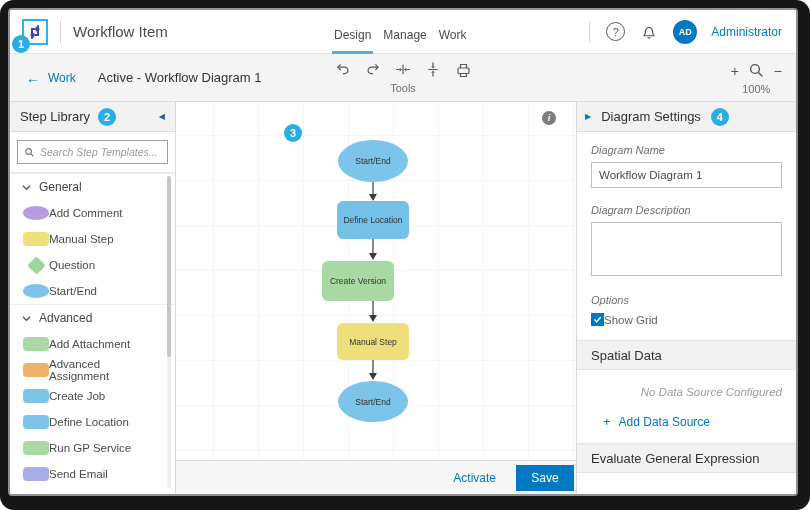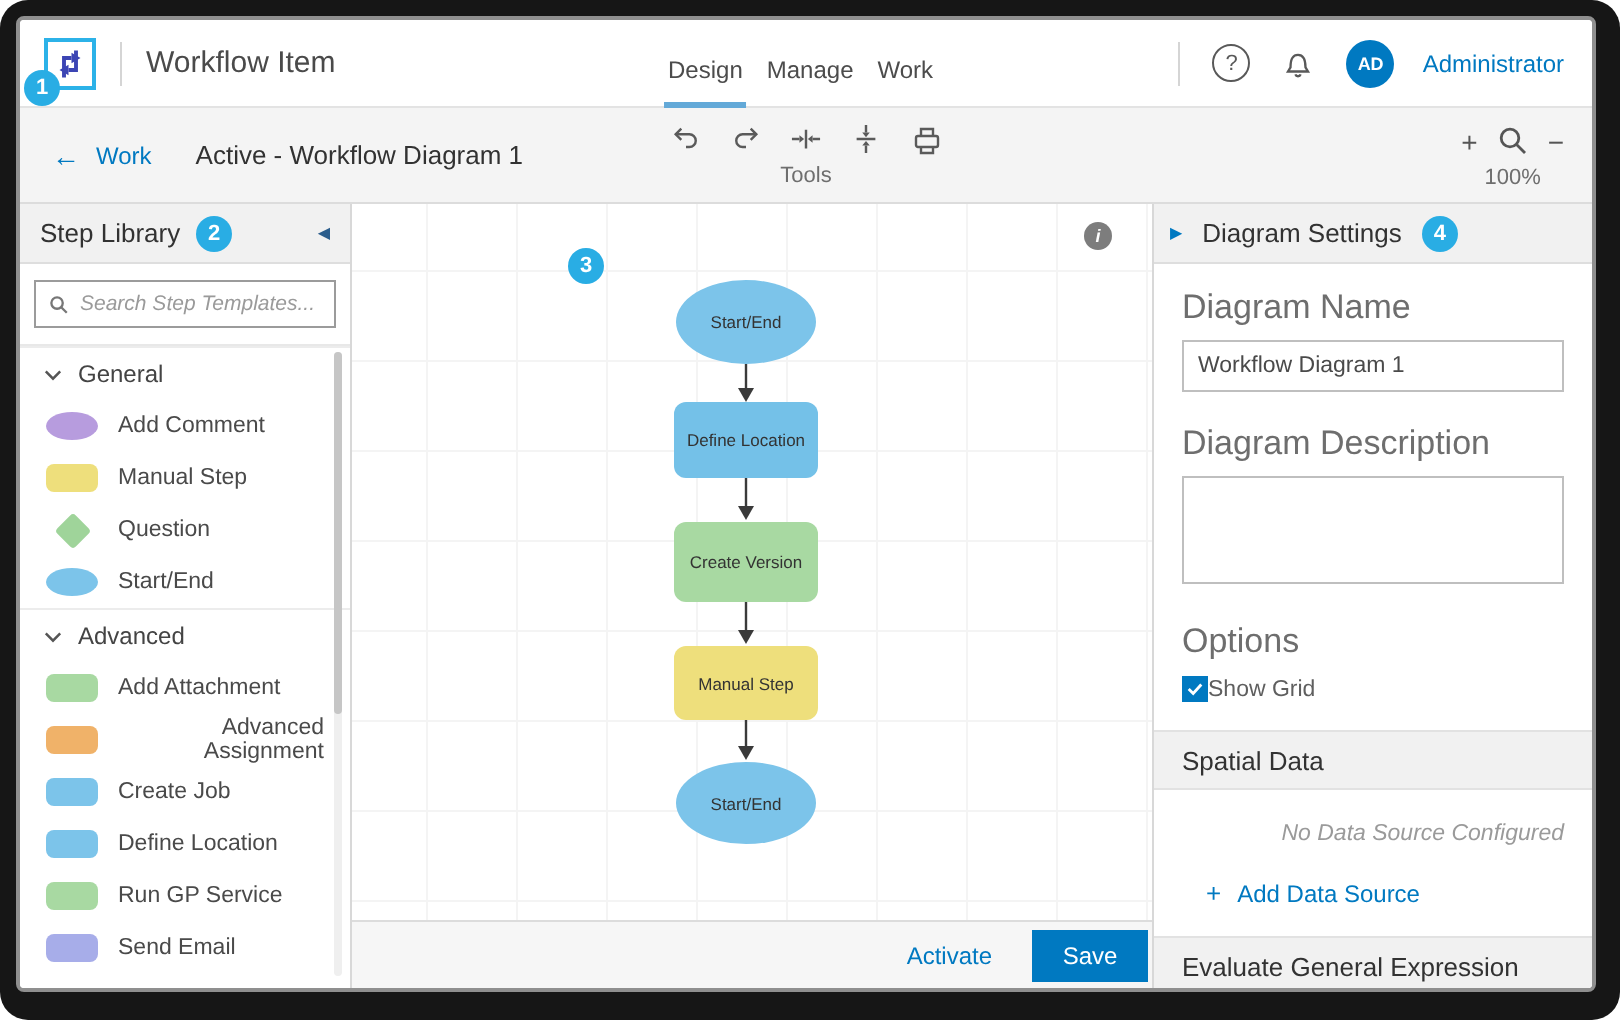--- a/index.html
+++ b/index.html
@@ -48,21 +48,21 @@
   .sidebar { width:166px; border-right:1px solid #d8d8d8; display:flex; flex-direction:column; position:relative; background:#fff; }
   .panel-header { height:30px; background:#f1f1f1; border-bottom:1px solid #dedede; display:flex; align-items:center; padding:0 10px; flex:0 0 auto; }
   .panel-title { font-size:13px; color:#323232; }
   .collapse-left { margin-left:auto; font-size:8px; color:#2b5d8c; cursor:pointer; }
   .search-row { padding:8px 7px; border-bottom:1px solid #e8e8e8; flex:0 0 auto; }
   .search-box { height:24px; border:1px solid #9b9b9b; background:#fff; display:flex; align-items:center; padding:0 6px; gap:5px; }
   .search-box input { border:none; outline:none; flex:1; font-size:10.5px; color:#4a4a4a; font-family:"Liberation Sans",sans-serif; min-width:0; }
   .search-box input::placeholder { font-style:italic; color:#9a9a9a; }
   .step-list { flex:1; overflow:hidden; position:relative; }
   .section-row { height:27px; display:flex; align-items:center; gap:8px; padding:0 12px; font-size:12px; color:#444; border-top:1px solid #ececec; cursor:pointer; }
-  .step-row { height:26px; display:flex; align-items:center; gap:10px; padding:0 13px; cursor:pointer;text-align:right; }
+  .step-row { height:26px; display:flex; align-items:center; padding:0 13px; cursor:pointer; }
   .step-label { font-size:11.5px; color:#4a4a4a; }
   .swatch-wrap { width:26px; display:flex; justify-content:center; }
   .sw-ellipse { width:26px; height:14px; border-radius:50%; }
   .sw-rect { width:26px; height:14px; border-radius:4px; }
   .sw-diamond { width:13px; height:13px; border-radius:2px; transform:rotate(45deg); }
   .side-scrollbar { position:absolute; right:4px; top:74px; bottom:6px; width:4px; background:#efefef; border-radius:2px; }
   .side-scrollbar .thumb { position:absolute; top:0; left:0; width:4px; height:58%; background:#c6c6c6; border-radius:2px; }
 
   
   .canvas { flex:1; position:relative; background:#fff; }
@@ -80,21 +80,21 @@
   .canvas-footer { position:absolute; left:0; right:0; bottom:0; height:34px; background:#f6f6f6; border-top:1px solid #dcdcdc;
                    display:flex; align-items:center; justify-content:flex-end; padding-right:2px; }
   .activate-link { font-size:12px; color:#0079c1; margin-right:20px; cursor:pointer; }
   .save-btn { width:58px; height:26px; background:#0079c1; color:#fff; font-size:12px; border:none; cursor:pointer; font-family:"Liberation Sans",sans-serif; }
 
   
   .right-panel { width:220px; border-left:1px solid #d8d8d8; background:#fff; display:flex; flex-direction:column; }
   .rp-header { height:30px; background:#f1f1f1; border-bottom:1px solid #dedede; display:flex; align-items:center; padding:0 8px; flex:0 0 auto; }
   .expand-right { font-size:8px; color:#0079c1; cursor:pointer; margin-right:10px; }
   .rp-body { padding:12px 14px 0; }
-  .field-label { font-size:17px; color:#6e6e6e; }
+  .field-label { font-size:11px; color:#6e6e6e;font-style:italic; }
   .label-row { display:flex; align-items:center; gap:5px; }
   .text-input { margin-top:6px; width:100%; height:26px; border:1px solid #bfbfbf; padding:0 7px; font-size:11.5px; color:#4a4a4a;
                 font-family:"Liberation Sans",sans-serif; outline:none; background:#fff; }
   .text-input::placeholder { font-style:italic; color:#9a9a9a; }
   .desc-area { margin-top:6px; width:100%; height:54px; border:1px solid #bfbfbf; resize:none; outline:none; background:#fff; }
   .options-label { margin-top:14px; }
   .check-row { margin-top:7px; display:flex; align-items:center; gap:0; cursor:pointer; }
   .checkbox { width:13px; height:13px; background:#0079c1; display:flex; align-items:center; justify-content:center; }
   .check-label { font-size:11.5px; color:#5f5f5f; }
   .section-header { margin-top:14px; height:30px; background:#f1f1f1; border-top:1px solid #e2e2e2; border-bottom:1px solid #e2e2e2;
@@ -318,21 +318,21 @@
         <line x1="197" y1="137" x2="197" y2="151" stroke="#3a3a3a" stroke-width="1.2"></line>
         <polygon points="193,151 201,151 197,158" fill="#3a3a3a"></polygon>
         <line x1="197" y1="199" x2="197" y2="213" stroke="#3a3a3a" stroke-width="1.2"></line>
         <polygon points="193,213 201,213 197,220" fill="#3a3a3a"></polygon>
         <line x1="197" y1="258" x2="197" y2="271" stroke="#3a3a3a" stroke-width="1.2"></line>
         <polygon points="193,271 201,271 197,278" fill="#3a3a3a"></polygon>
       </svg>
 
       <div class="node node-ellipse" style="left: 162px; top: 38px; width: 70px; height: 42px; background: rgb(124, 196, 234);">Start/End</div>
       <div class="node node-rect" style="left: 161px; top: 99px; width: 72px; height: 38px; background: rgb(116, 193, 232);">Define Location</div>
-      <div class="node node-rect" style="left: 161px; top: 159px; width: 72px; height: 40px; background: rgb(168, 217, 162);">Create Version</div>
+      <div class="node node-rect" style="left: 146px; top: 159px; width: 72px; height: 40px; background: rgb(168, 217, 162);">Create Version</div>
       <div class="node node-rect" style="left: 161px; top: 221px; width: 72px; height: 37px; background: rgb(238, 223, 124);">Manual Step</div>
       <div class="node node-ellipse" style="left: 162px; top: 279px; width: 70px; height: 41px; background: rgb(124, 196, 234);">Start/End</div>
 
       <div class="canvas-footer">
         <span class="activate-link">Activate</span>
         <button class="save-btn">Save</button>
       </div>
     </div>
 
     <div class="right-panel">

